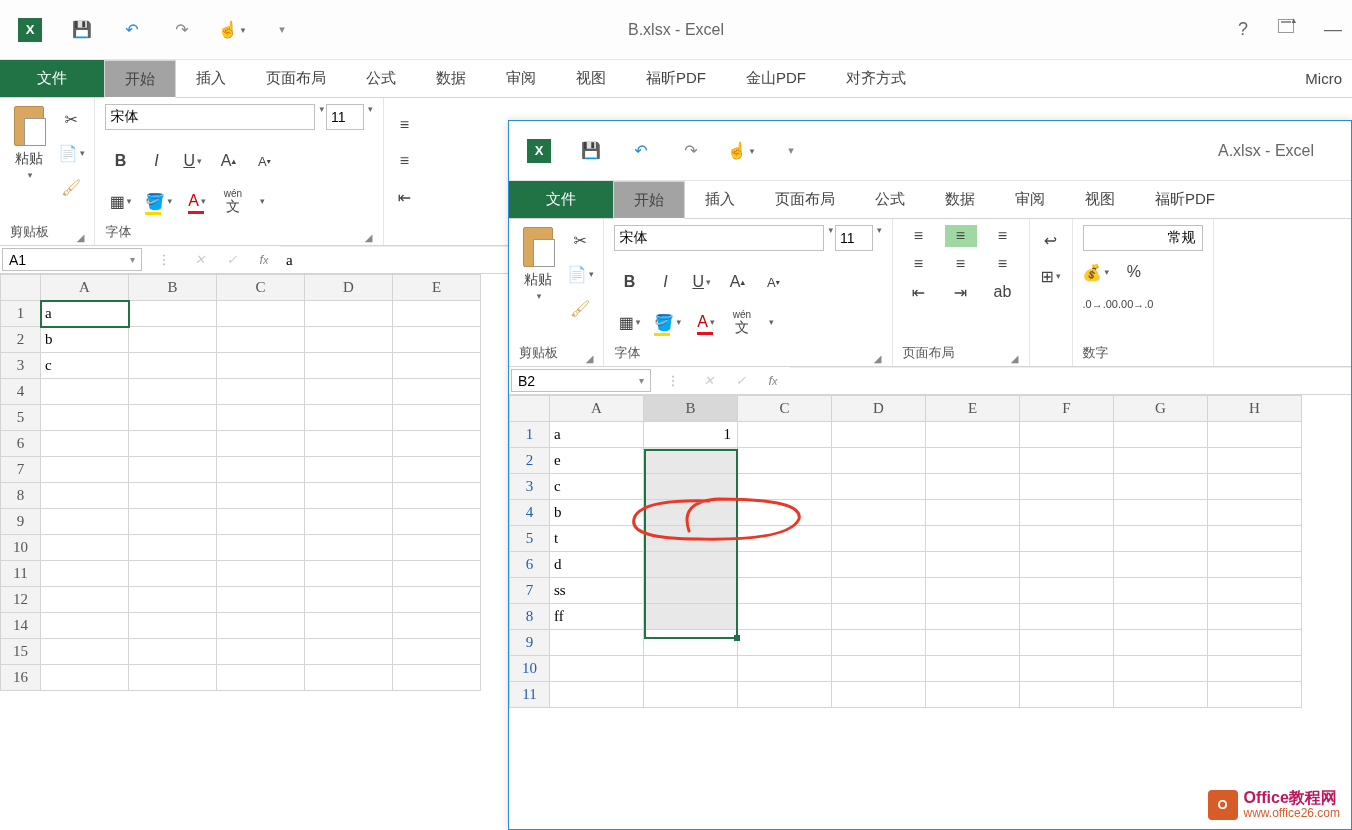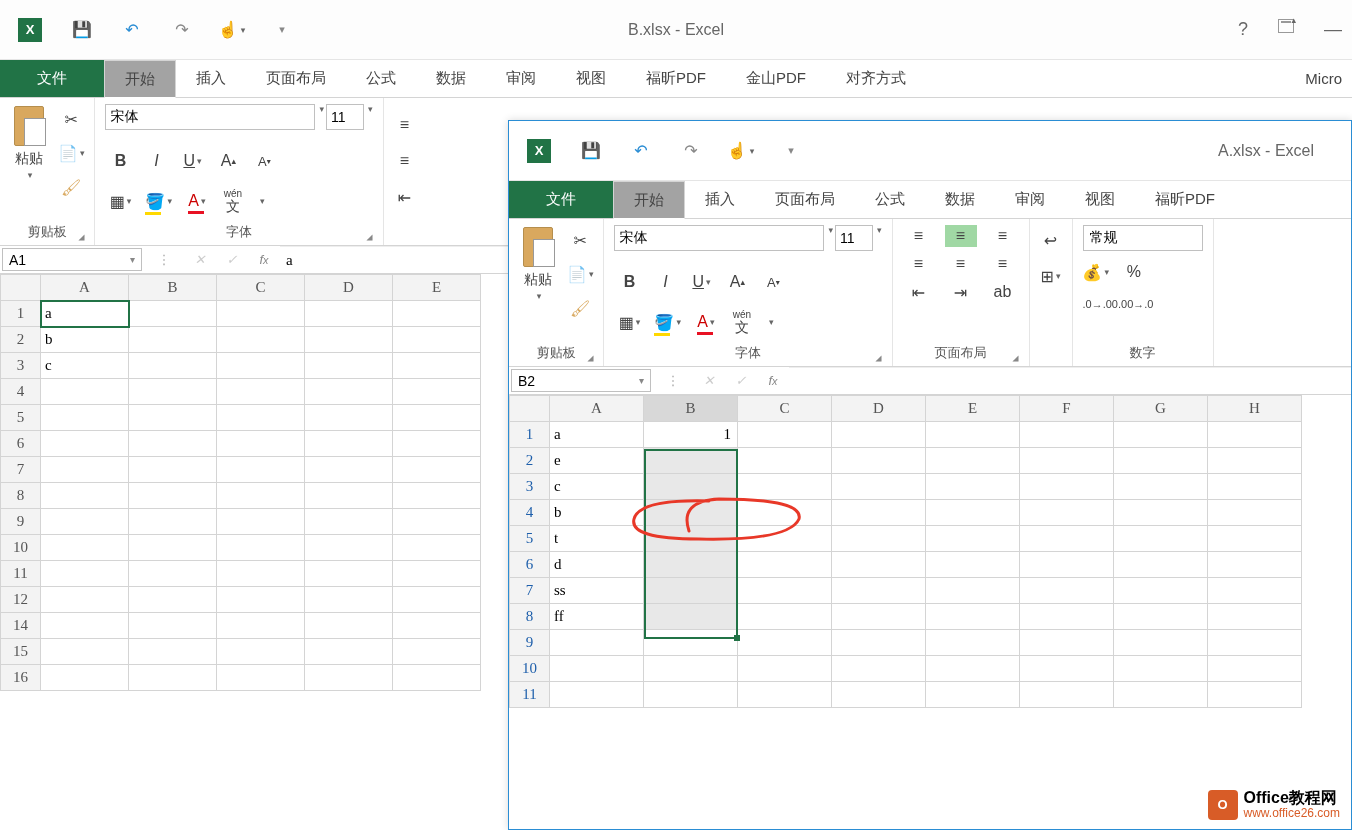--- a/index.html
+++ b/index.html
@@ -20,21 +20,21 @@
 .ribbon-tabs { height: 38px; display: flex; align-items: stretch; background: #fff; border-bottom: 1px solid #d4d4d4; }
 .ribbon-tabs .tab { padding: 0 20px; display: flex; align-items: center; font-size: 15px; color: #444; cursor: pointer; }
 .ribbon-tabs .tab.file { background: #217346; color: #fff; padding: 0 37px; }
 .ribbon-tabs .tab.active { border: 1px solid #d4d4d4; border-bottom: 1px solid #fff; background: #a3a3a3; margin-bottom: -1px; }
 .ribbon-tabs .micro { margin-left: auto; padding-right: 10px; display: flex; align-items: center; color: #444; font-size: 15px; }
 
 
 .ribbon-body { height: 148px; background: #fff; border-bottom: 1px solid #d4d4d4; display: flex; }
 .rgroup { border-right: 1px solid #e5e5e5; padding: 6px 10px 0 10px; display: flex; flex-direction: column; }
 .rgroup .content { flex: 1; display: flex; align-items: flex-start; gap: 10px; }
-.rgroup .label { text-align: center; font-size: 13px; color: #555; padding: 2px 0 4px; position: relative; font-family: Liberation Mono, monospace; }
+.rgroup .label { font-size: 13px; color: #555; padding: 2px 0 4px; position: relative; }
 .rgroup .label .dlg { position: absolute; right: 0; bottom: 2px; font-size: 10px; color: #888; }
 
 
 .paste-big { display: flex; flex-direction: column; align-items: center; gap: 2px; }
 .paste-ic { width: 38px; height: 44px; position: relative; }
 .paste-clip { width: 30px; height: 40px; background: #d9a85e; border: 1px solid #b58e4d; border-radius: 2px; position: absolute; left: 4px; top: 2px; }
 .paste-doc { width: 22px; height: 28px; background: #fff; border: 1px solid #999; position: absolute; left: 14px; top: 14px; }
 .paste-txt { font-size: 14px; color: #444; }
 .clip-small { display: flex; flex-direction: column; gap: 12px; padding-top: 4px; }
 
@@ -63,33 +63,33 @@
 .grid th.col { width: 88px; }
 .grid .sel { outline: 2px solid #217346; outline-offset: -1px; }
 
 
 .win2 { position: absolute; left: 508px; top: 120px; width: 844px; height: 710px; background: #fff; border: 1px solid #2a8dd4; box-shadow: 0 0 8px rgba(0,0,0,0.15); }
 .win2 .titlebar { background: #fff; }
 .win2 .titlebar .title { left: auto; right: 37px; transform: none; }
 
 
 .align-grid { display: grid; grid-template-columns: repeat(3, 32px); gap: 6px 10px; }
-.numfmt { width: 120px; height: 26px; border: 1px solid #c0c0c0; padding: 2px 6px; font-size: 14px; }
+.numfmt { width: 120px; height: 26px; border: 1px solid #c0c0c0; padding: 2px 6px; font-size: 14px; text-align: right; }
 
 
 .grid2 th.col { width: 94px; }
 .grid2 .rowh { color: #1e5fab; }
 .grid2 .selcell { background: #e8e8e8; }
 .grid2 th.colsel { background: #d8d8d8; }
 
 
 .watermark { position: absolute; right: 12px; bottom: 10px; display: flex; align-items: center; gap: 6px; }
 .watermark .logo { width: 30px; height: 30px; background: #d85c27; border-radius: 4px; display: flex; align-items: center; justify-content: center; color: #fff; font-weight: bold; }
 .watermark .txt { display: flex; flex-direction: column; line-height: 1.1; }
-.watermark .l1 { font-size: 16px; color: #000000; font-weight: bold; }
+.watermark .l1 { font-size: 16px; color: #be185d; font-weight: bold; }
 .watermark .l2 { font-size: 12px; color: #d85c27; }
 
 .dd-tiny { font-size: 9px; color: #666; margin-left: 2px; }
 .underbar { display: inline-block; width: 16px; height: 3px; }
 .yellow { background: #ffd800; }
 .red { background: #e81123; }
 </style>
 </head>
 <body>
 

